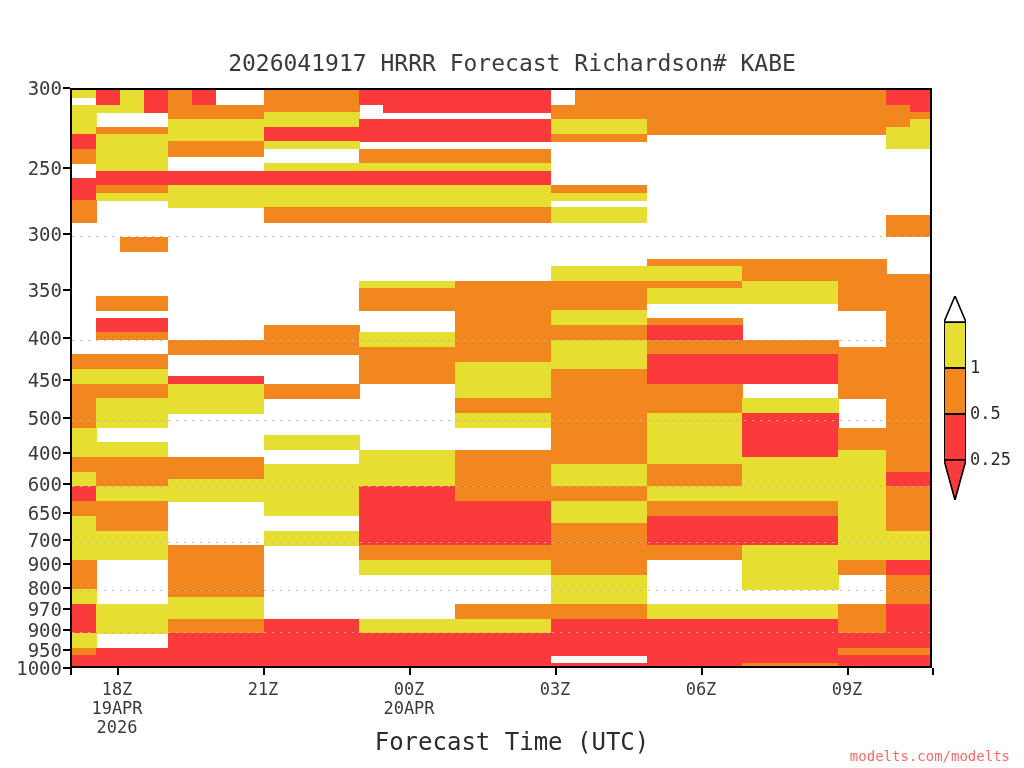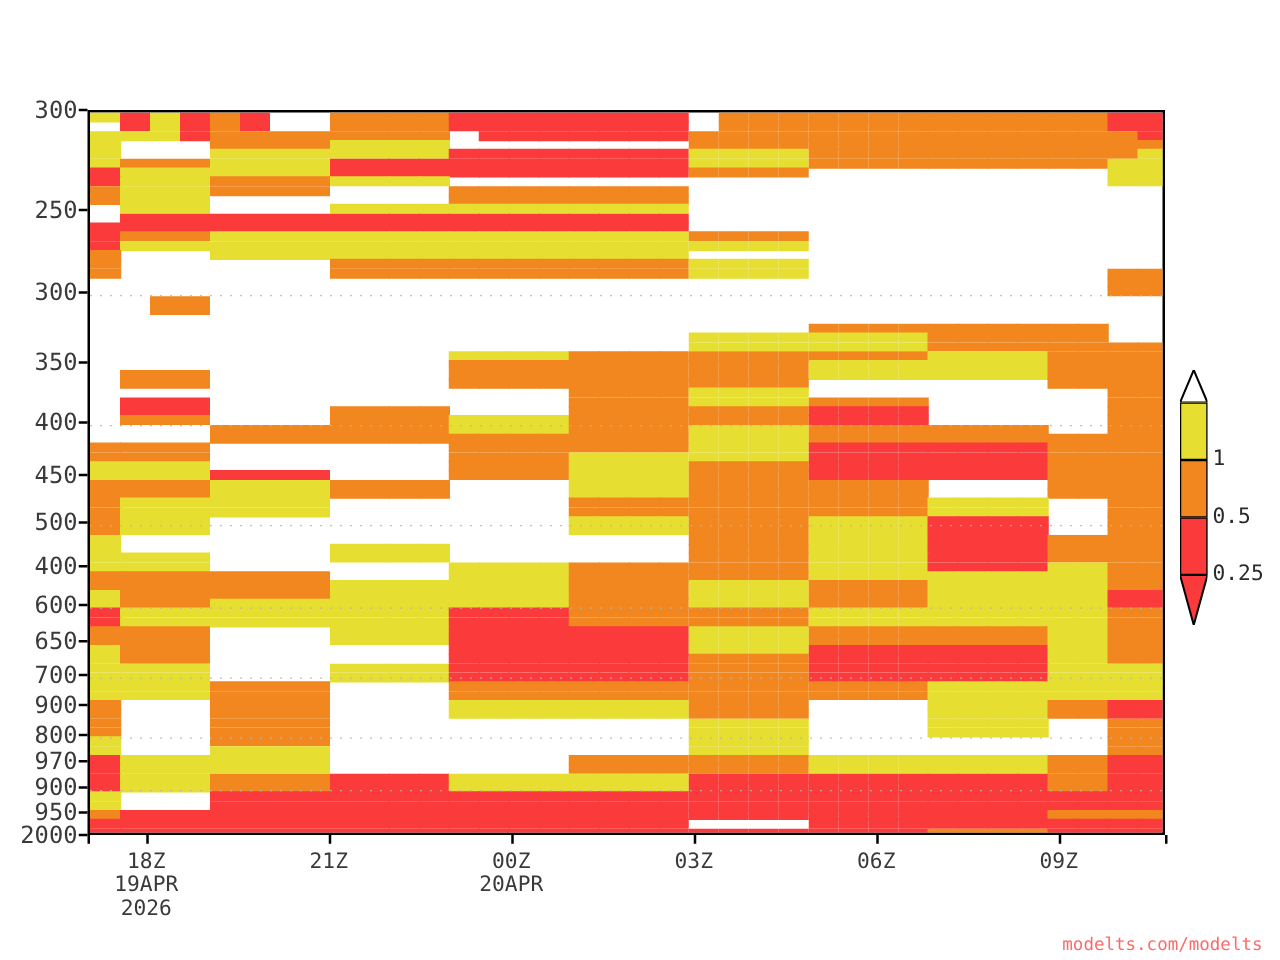--- a/index.html
+++ b/index.html
@@ -67,20 +67,21 @@
   .cb-lab{
     position:absolute;left:30px;font-size:17px;color:#2b2b2b;
     font-family:"DejaVu Sans Mono","Liberation Mono",monospace;white-space:nowrap;
   }
 </style>
 </head>
 <body>
 
 <div id="root">
 
+  <div class="title">2026041917 HRRR Forecast Richardson# KABE</div>
 
   <div id="plot">
     <div id="cells">
         <div class="cell" style="left:0.00px;top:0.00px;width:24.54px;height:7.94px;background:#e6df31;"></div>
         <div class="cell" style="left:23.94px;top:0.00px;width:24.54px;height:7.94px;background:#fb3b3b;"></div>
         <div class="cell" style="left:47.89px;top:0.00px;width:24.54px;height:7.94px;background:#e6df31;"></div>
         <div class="cell" style="left:71.83px;top:0.00px;width:24.54px;height:7.94px;background:#fb3b3b;"></div>
         <div class="cell" style="left:95.78px;top:0.00px;width:24.54px;height:7.94px;background:#f2871f;"></div>
         <div class="cell" style="left:119.72px;top:0.00px;width:24.54px;height:7.94px;background:#fb3b3b;"></div>
         <div class="cell" style="left:191.56px;top:0.00px;width:24.54px;height:7.94px;background:#f2871f;"></div>
@@ -2047,24 +2048,25 @@
       <div class="ylabel" style="left:2px;top:553.3px;">900</div>
       <div class="ytickmark" style="left:63px;top:563.3px;"></div>
       <div class="ylabel" style="left:2px;top:576.6px;">800</div>
       <div class="ytickmark" style="left:63px;top:586.6px;"></div>
       <div class="ylabel" style="left:2px;top:598.4px;">970</div>
       <div class="ytickmark" style="left:63px;top:608.4px;"></div>
       <div class="ylabel" style="left:2px;top:619.0px;">900</div>
       <div class="ytickmark" style="left:63px;top:629.0px;"></div>
       <div class="ylabel" style="left:2px;top:638.5px;">950</div>
       <div class="ytickmark" style="left:63px;top:648.5px;"></div>
-      <div class="ylabel" style="left:2px;top:657.0px;">2000</div>
+      <div class="ylabel" style="left:2px;top:657.0px;">1000</div>
       <div class="ytickmark" style="left:63px;top:667.0px;"></div>
     </div>
 
+  <div class="xaxis-title">Forecast Time (UTC)</div>
   <div class="credit">modelts.com/modelts</div>
 
   <div id="cbar">
       <svg style="position:absolute;left:4px;top:0px;" width="22" height="26" viewBox="0 0 22 26">
         <polygon points="11,0 22,26 0,26" fill="#ffffff" stroke="#000" stroke-width="1.6"></polygon>
       </svg>
       <div class="cb-seg" style="top:26px;height:46px;background:#e6df31;"></div>
       <div class="cb-lab" style="top:61px;">1</div>
       <div class="cb-seg" style="top:72px;height:46px;background:#f2871f;"></div>
       <div class="cb-lab" style="top:107px;">0.5</div>

